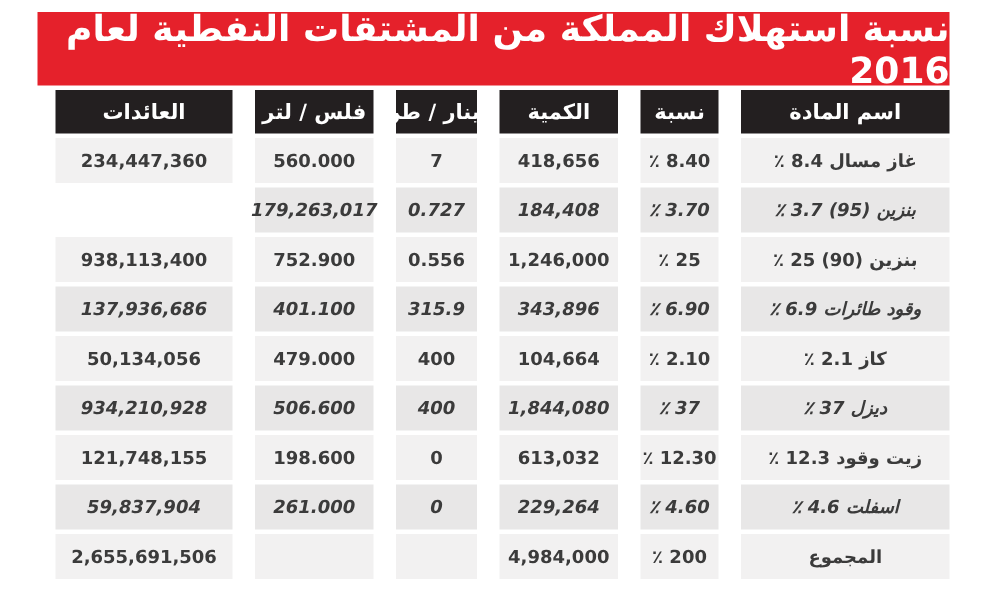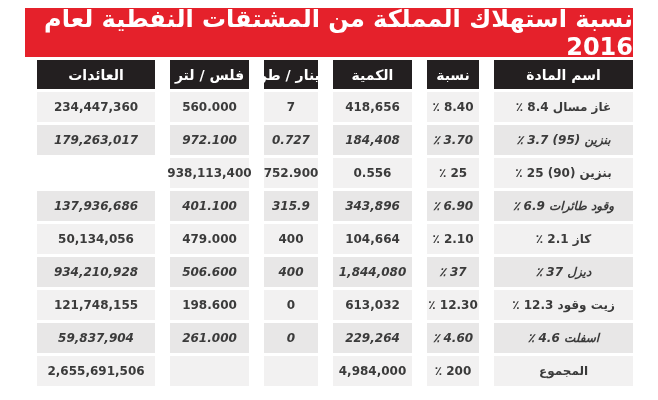--- a/index.html
+++ b/index.html
@@ -78,26 +78,26 @@
         <div class="cell bcell col2" dir="rtl">418,656</div>
         <div class="cell bcell col3" dir="rtl">7</div>
         <div class="cell bcell col4" dir="rtl">560.000</div>
         <div class="cell bcell col5" dir="rtl">234,447,360</div>
       </div>
       <div class="grid trow alt">
         <div class="cell bcell col0" dir="rtl">بنزين (95) 3.7 ٪</div>
         <div class="cell bcell col1" dir="rtl">3.70 ٪</div>
         <div class="cell bcell col2" dir="rtl">184,408</div>
         <div class="cell bcell col3" dir="rtl">0.727</div>
-        <div class="cell bcell col4" dir="rtl">972.100</div>
         <div class="cell bcell col5" dir="rtl">179,263,017</div>
       </div>
       <div class="grid trow">
         <div class="cell bcell col0" dir="rtl">بنزين (90) 25 ٪</div>
         <div class="cell bcell col1" dir="rtl">25 ٪</div>
+        <div class="cell bcell col2" dir="rtl">1,246,000</div>
         <div class="cell bcell col3" dir="rtl">0.556</div>
         <div class="cell bcell col4" dir="rtl">752.900</div>
         <div class="cell bcell col5" dir="rtl">938,113,400</div>
       </div>
       <div class="grid trow alt">
         <div class="cell bcell col0" dir="rtl">وقود طائرات 6.9 ٪</div>
         <div class="cell bcell col1" dir="rtl">6.90 ٪</div>
         <div class="cell bcell col2" dir="rtl">343,896</div>
         <div class="cell bcell col3" dir="rtl">315.9</div>
         <div class="cell bcell col4" dir="rtl">401.100</div>

